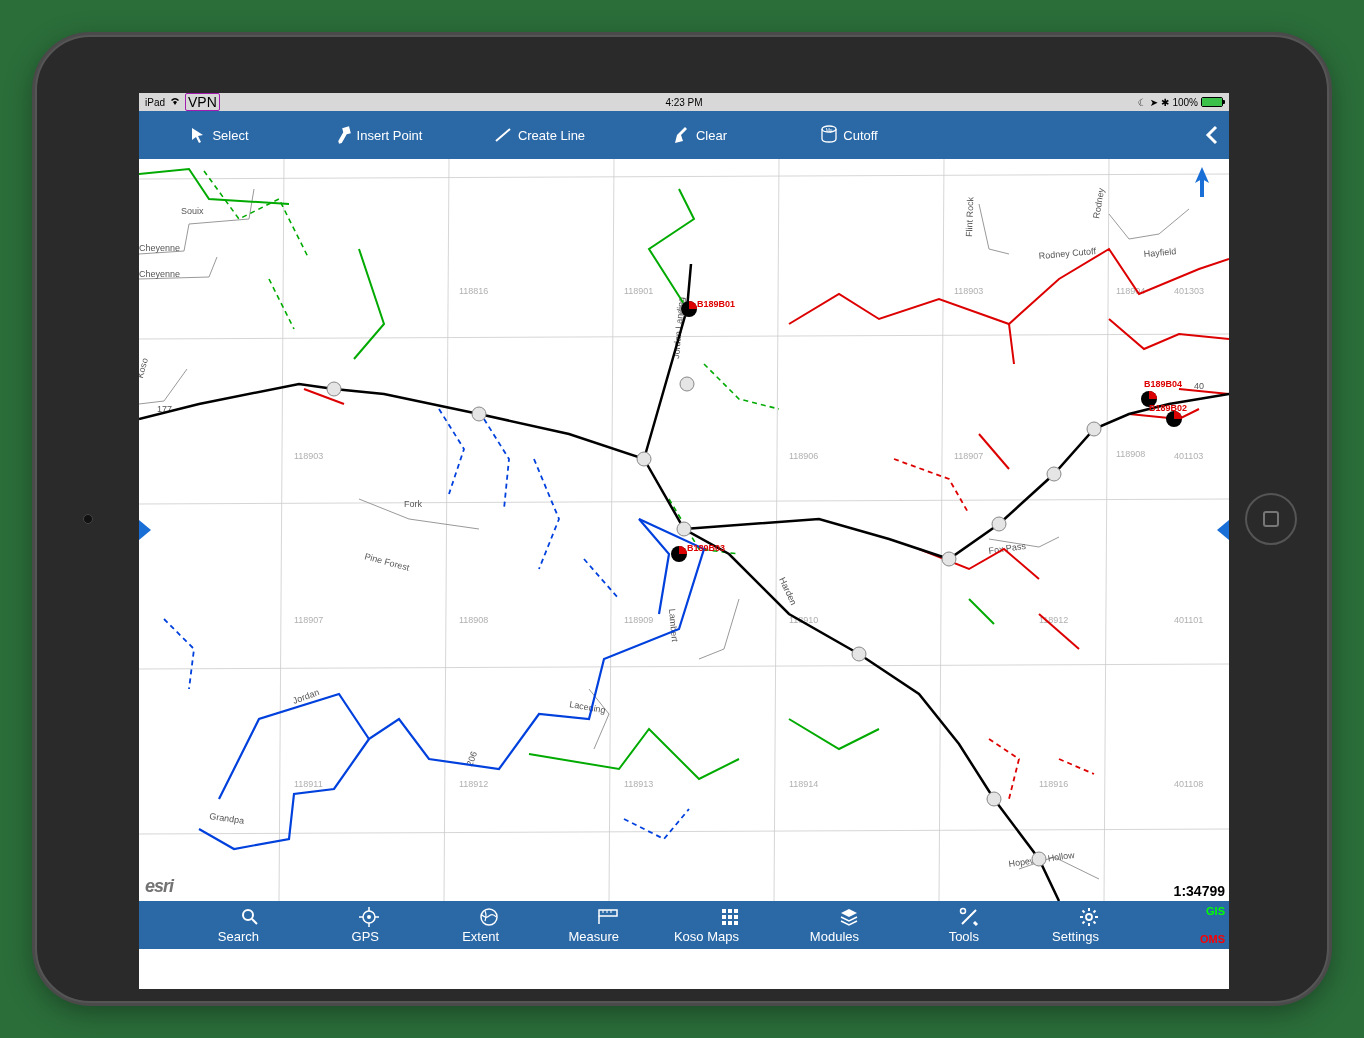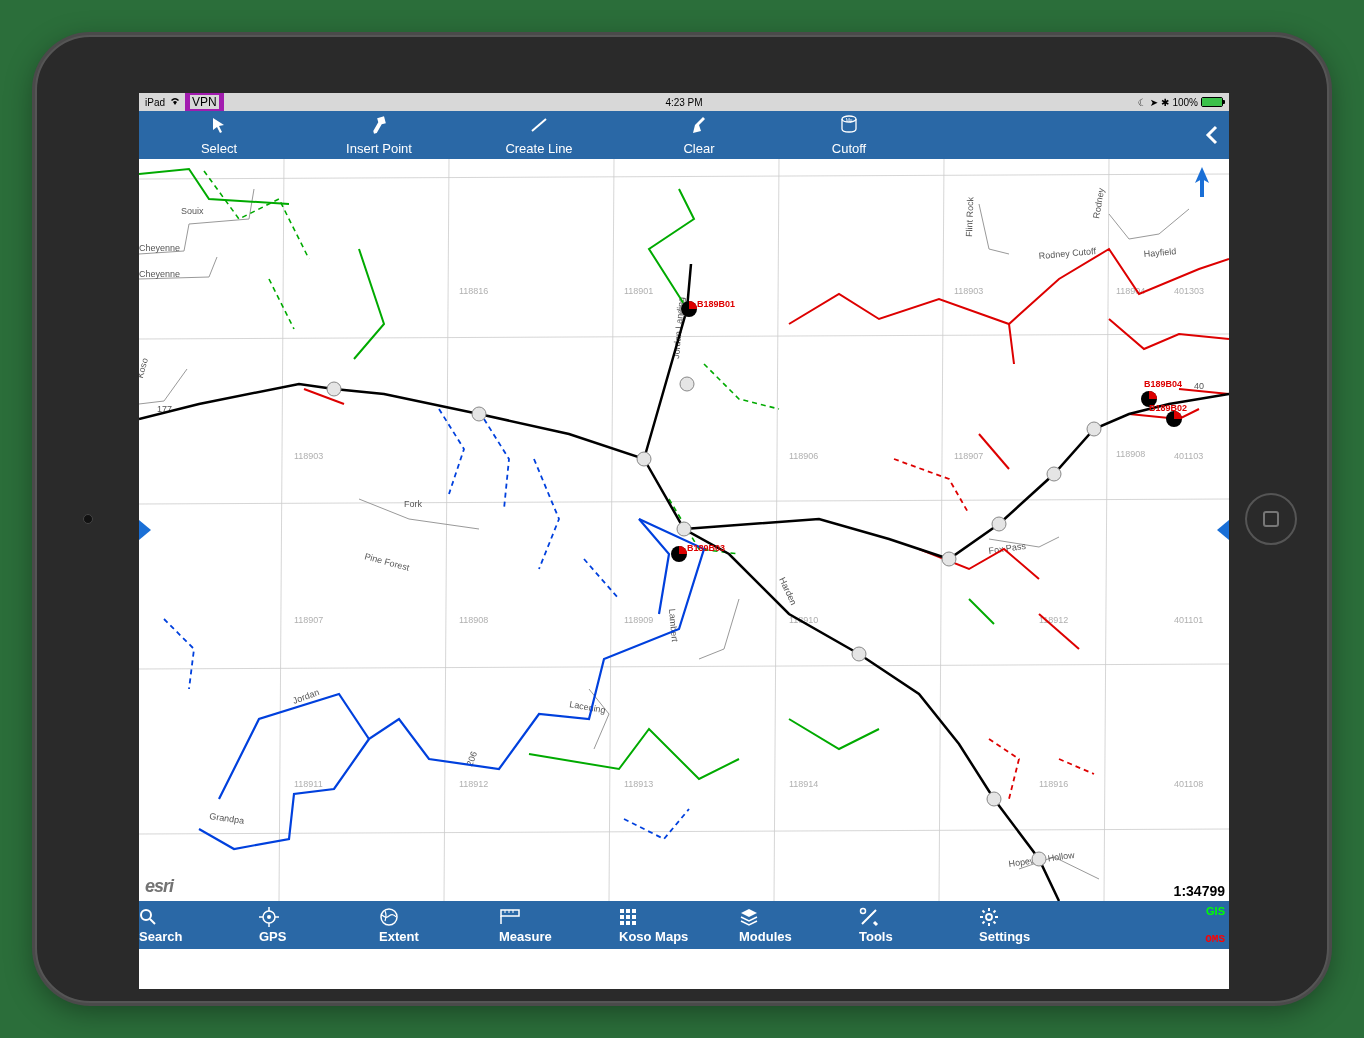--- a/index.html
+++ b/index.html
@@ -67,37 +67,37 @@
   font-size: 10px;
   color: #000;
   display: flex;
   align-items: center;
   padding: 0 6px;
   position: relative;
 }
 .status-left { display: flex; gap: 4px; align-items: center; }
 .status-center { position: absolute; left: 50%; transform: translateX(-50%); font-weight: 500; }
 .status-right { margin-left: auto; display: flex; gap: 3px; align-items: center; }
-.vpn-badge { border: 5px solid #a21caf; padding: 0 2px; font-size: 12px; border-radius: 2px; }
+.vpn-badge { border: 1px solid #a21caf; padding: 0 2px; font-size: 14px; border-radius: 2px; }
 .battery { width: 22px; height: 10px; border: 1px solid #000; border-radius: 2px; position: relative; }
 .battery::after { content:''; position:absolute; right:-3px; top:2px; width:2px; height:4px; background:#000; border-radius:0 1px 1px 0; }
 .battery-fill { background: #3bc14a; width: 100%; height: 100%; border-radius: 1px; }
 
 .top-toolbar {
   height: 48px;
   background: #2a68a6;
   display: flex;
   align-items: center;
   color: #fff;
   font-size: 13px;
   position: relative;
 }
 .tool-btn {
   display: flex;
-  flex-direction: column;
+  flex-direction: row;
   align-items: center;
   justify-content: center;
   gap: 5px;
   cursor: pointer;
   width: 160px;
 }
 .tool-btn .ico { height: 22px; display:flex; align-items:center; justify-content:center; }
 .chevron-btn {
   position: absolute;
   right: 4px;
@@ -162,36 +162,35 @@
   background: #2a68a6;
   display: flex;
   align-items: center;
   color: #fff;
   font-size: 13px;
   position: relative;
 }
 .bot-btn {
   display: flex;
   flex-direction: column;
-  align-items: flex-start;
+  align-items: flex-end;
   gap: 1px;
   cursor: pointer;
   width: 120px;
-  font-weight: bold;
 }
 .bot-btn .ico { height: 22px; display:flex; align-items:center; justify-content:center; }
 .status-pill {
   position: absolute;
   right: 4px;
   font-size: 11px;
   font-weight: bold;
   text-align: right;
 }
 .gis { top: 4px; color: #0f0; }
-.oms { bottom: 4px; color: #f00; font-family: Liberation Mono, monospace; }
+.oms { bottom: 4px; color: #f00; }
 </style>
 </head>
 <body>
 
 <div class="ipad-frame">
   <div class="ipad-camera"></div>
   <div class="ipad-home">
       <div class="ipad-home-sq"></div>
     </div>
 

